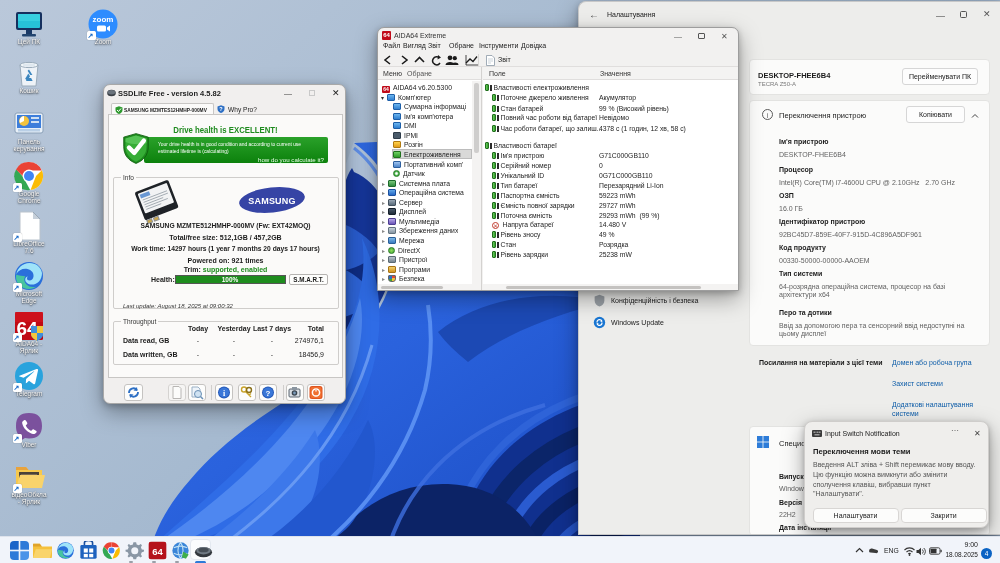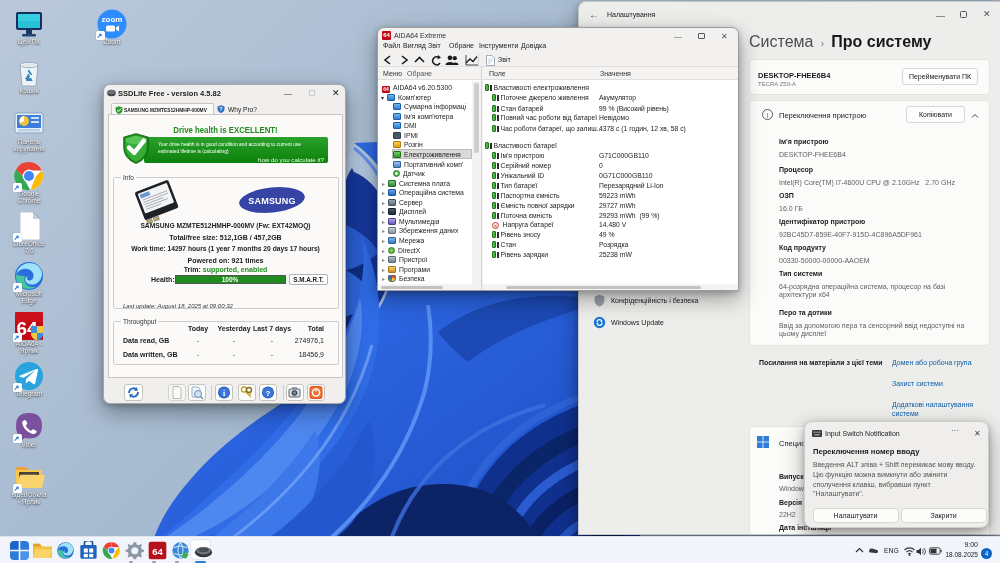--- a/index.html
+++ b/index.html
@@ -93,21 +93,21 @@
     <div class="ic"><svg width="32" height="32" viewBox="0 0 32 32">
       <rect x="3" y="4" width="26" height="18" rx="2" fill="#16305e"></rect>
       <rect x="5" y="6" width="22" height="14" rx="1" fill="#27c2d8"></rect>
       <rect x="5" y="6" width="22" height="7" fill="#3fd4e4" opacity=".7"></rect>
       <rect x="13" y="22" width="6" height="4" fill="#1b3a66"></rect>
       <rect x="9" y="26" width="14" height="2.5" rx="1" fill="#23456f"></rect>
     </svg></div>
     <div class="lb">Цей ПК</div>
   </div>
 
-  <div class="dico" style="left:79px; top:8px;text-align:center;">
+  <div class="dico" style="left:70px; top:8px;text-align:center;">
     <div class="ic"><svg width="32" height="32" viewBox="0 0 32 32">
       <circle cx="16" cy="16" r="14.5" fill="#2d8cff"></circle>
       <text x="16" y="14" font-size="8" font-weight="bold" fill="#fff" text-anchor="middle" font-family="Liberation Sans">zoom</text>
       <rect x="10" y="17.5" width="9" height="6" rx="1.5" fill="#fff"></rect>
       <path d="M20,19.5 L23,17.5 L23,23.5 L20,21.5 Z" fill="#fff"></path>
     </svg><span class="sc"></span></div>
     <div class="lb">Zoom</div>
   </div>
 
   <div class="dico" style="left:-4px; top:57px;">
@@ -228,23 +228,20 @@
   <div class="abs" style="left:14px; top:314px; width:13px; height:13px;">
     <svg width="13" height="13" viewBox="0 0 16 16">
         <circle cx="8" cy="8" r="7" fill="#1976d2"></circle>
         <path d="M5,8 A3,3 0 0 1 11,7 M11,8 A3,3 0 0 1 5,9" stroke="#fff" stroke-width="1.4" fill="none"></path>
         <path d="M11,4.5 L11.3,7.2 L8.7,6.7 Z" fill="#fff"></path>
         <path d="M5,11.5 L4.7,8.8 L7.3,9.3 Z" fill="#fff"></path>
       </svg>
   </div>
   <div class="abs" style="left:32px; top:317px; font-size:7px;">Windows Update</div>
 
-  <div class="abs" style="left:170px; top:31px; font-size:16px; color:#4d4d4d;">Система
-    <span style="font-size:10px; color:#707070;">&nbsp;›&nbsp;</span>
-    <span style="color:#191919; font-weight:bold;">Про систему</span></div>
 
   <div class="abs" style="left:170px; top:57px; width:241px; height:36px; background:#fbfbfa; border:1px solid #e3e3e1; border-radius:4px;"></div>
   <div class="abs" style="left:179px; top:69px; font-size:7.5px; font-weight:bold;">DESKTOP-FHEE6B4</div>
   <div class="abs" style="left:179px; top:79px; font-size:6px; color:#7a7a7a;">TECRA Z50-A</div>
   <div class="abs" style="left:323px; top:66px; width:76px; height:17px; background:#fdfdfd; border:1px solid #d6d6d6; border-radius:3px; text-align:center; line-height:16px; font-size:7px;">Перейменувати ПК</div>
 
   <div class="abs" style="left:170px; top:98px; width:241px; height:246px; background:#fbfbfa; border:1px solid #e3e3e1; border-radius:4px;"></div>
   <div class="abs" style="left:183px; top:107px; width:11px; height:11px; border:1px solid #5a5a5a; border-radius:50%; text-align:center; line-height:11px; font-size:7px; color:#5a5a5a;">i</div>
   <div class="abs" style="left:200px; top:109px; font-size:7.5px;">Переключення пристрою</div>
   <div class="abs" style="left:327px; top:104px; width:59px; height:17px; background:#fdfdfd; border:1px solid #d6d6d6; border-radius:3px; text-align:center; line-height:16px; font-size:7px;">Копіювати</div>
@@ -567,21 +564,21 @@
   <svg class="abs" style="left:7px; top:8px;" width="10" height="8" viewBox="0 0 10 8">
       <rect x="0" y="0" width="10" height="7" rx="1" fill="#3a3a3a"></rect>
       <rect x="1.5" y="1.5" width="2" height="1.5" fill="#9a9a9a"></rect>
       <rect x="4.5" y="1.5" width="2" height="1.5" fill="#9a9a9a"></rect>
       <rect x="7" y="1.5" width="1.5" height="1.5" fill="#9a9a9a"></rect>
       <rect x="2.5" y="4" width="5" height="1.5" fill="#9a9a9a"></rect>
     </svg>
   <div class="abs" style="left:20px; top:8px; font-size:7px; color:#1b1b1b;">Input Switch Notification</div>
   <div class="abs" style="left:146px; top:4px; font-size:8px; color:#666;">⋯</div>
   <div class="abs" style="left:169px; top:7px; font-size:8px; color:#444;">✕</div>
-  <div class="abs" style="left:8px; top:25px; font-size:7.6px; font-weight:bold; color:#1b1b1b;">Переключення номер вводу</div>
+  <div class="abs" style="left:8px; top:25px; font-size:7.6px; font-weight:bold; color:#1b1b1b;">Переключення мови теми</div>
   <div class="abs" style="left:8px; top:38px; width:172px; font-size:7px; color:#555; line-height:9.8px;">Введення ALT зліва + Shift перемикає мову вводу.<br>Цю функцію можна вимкнути або змінити<br>сполучення клавіш, вибравши пункт<br>"Налаштувати".</div>
   <div class="abs" style="left:7.5px; top:86px; width:86px; height:14.5px; background:#fcfcfb; border:1px solid #d8d6d4; border-radius:4px; text-align:center; line-height:13.5px; font-size:7px; color:#1b1b1b;">Налаштувати</div>
   <div class="abs" style="left:95.5px; top:86px; width:86px; height:14.5px; background:#fcfcfb; border:1px solid #d8d6d4; border-radius:4px; text-align:center; line-height:13.5px; font-size:7px; color:#1b1b1b;">Закрити</div>
 </div>
 
 <div id="taskbar" class="abs">
 
   <svg class="tbi" style="left:10px;" width="14" height="14" viewBox="0 0 14 14">
     <rect x="0" y="0" width="6.4" height="6.4" fill="#1b64c8"></rect>
       <rect x="7.6" y="0" width="6.4" height="6.4" fill="#2e7ad8"></rect>

